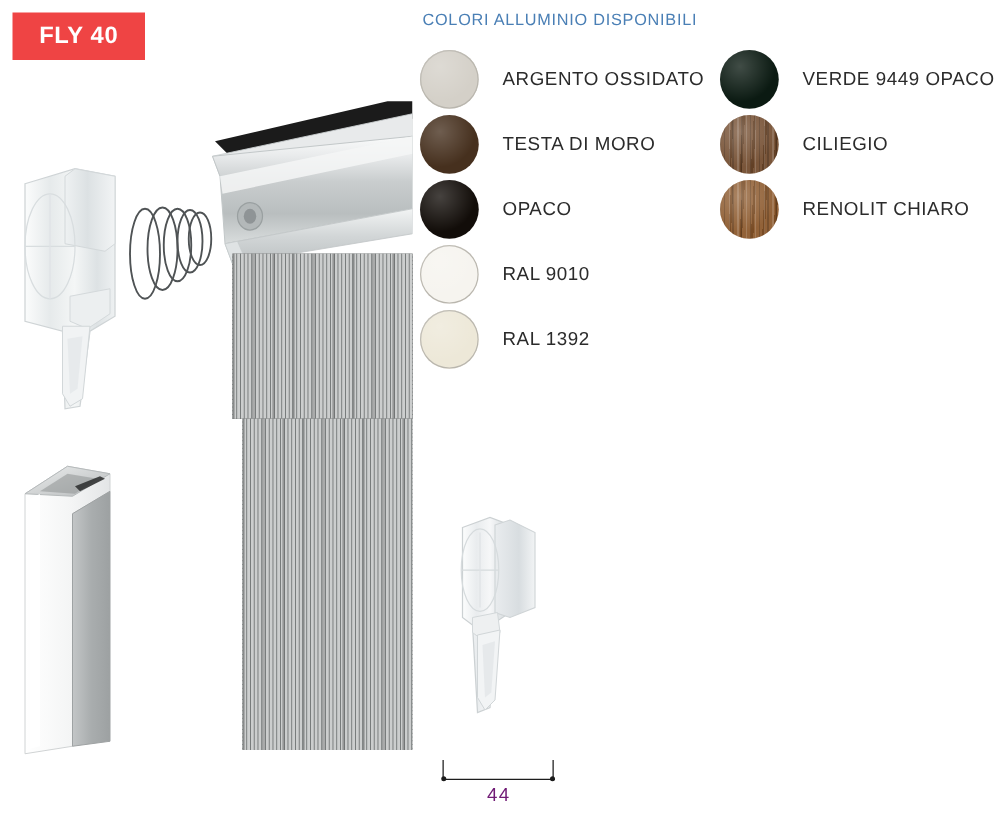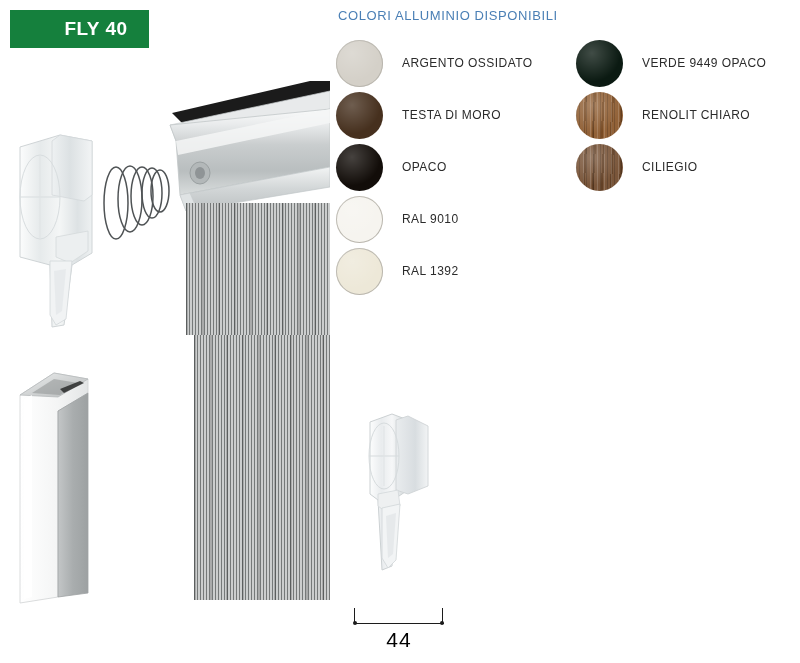--- a/index.html
+++ b/index.html
@@ -48,21 +48,21 @@
         rgba(0,0,0,0) 4px, rgba(0,0,0,0) 7px),
       repeating-linear-gradient(93deg,
         rgba(0,0,0,.13) 0px, rgba(0,0,0,.13) 2px,
         rgba(255,255,255,.07) 2px, rgba(255,255,255,.07) 9px);
   }
   .dot .sheen{
     position:absolute;inset:0;
     background:radial-gradient(circle at 34% 28%, rgba(255,255,255,.22), rgba(255,255,255,0) 62%);
   }
   .swatch-label{
-    font-size:12px;letter-spacing:0.45px;color:#2b2b2b;
+    font-size:15px;letter-spacing:0.45px;color:#2b2b2b;
     font-weight:400;margin-left:19px;white-space:nowrap;
   }
 
   
   .art{position:absolute;}
   
   .mesh{
     position:absolute;
     background-color:#9fa3a3;
     background-image:
@@ -81,28 +81,28 @@
       rgba(255,255,255,.06) 2px, rgba(255,255,255,.06) 16px);
   }
 
   
   .guide{position:absolute;}
 
   
   .dim{position:absolute;}
   .dim-line{position:absolute;background:#1c1c1c;}
   .dim-text{
-    position:absolute;font-size:21px;color:#000000;
+    position:absolute;font-size:15px;color:#701a75;
     letter-spacing:1px;text-align:center;width:100%;
   }
 </style>
 </head>
 <body>
 
-<div class="badge" style="background: #15803d; color: rgb(255, 255, 255); padding-left: 33px;">
+<div class="badge" style="background: #ef4444; color: rgb(255, 255, 255);">
   <span>FLY 40</span>
 </div>
 
 <div class="art" style="left:0px;top:75px;width:330px;height:260px;">
   <svg width="330" height="260" viewBox="0 0 330 260">
     <defs>
       <linearGradient id="plasticV" x1="0" y1="0" x2="1" y2="0">
         <stop offset="0%" stop-color="#fbfcfc"></stop>
         <stop offset="28%" stop-color="#e6eaeb"></stop>
         <stop offset="55%" stop-color="#f4f6f6"></stop>
@@ -274,29 +274,29 @@
     </div>
 
     <div class="col right">
       <div class="swatch-row">
         <div class="dot" style="background: rgb(11, 26, 18);">
             <span class="sheen"></span>
           </div>
         <div class="swatch-label">VERDE 9449 OPACO</div>
       </div>
       <div class="swatch-row">
+        <div class="dot" style="background: rgb(112, 73, 43);">
+            <span class="grain"></span>
+            <span class="sheen"></span>
+          </div>
+        <div class="swatch-label">CILIEGIO</div>
+      </div>
+      <div class="swatch-row">
         <div class="dot" style="background: rgb(138, 86, 41);">
             <span class="grain"></span>
             <span class="sheen"></span>
           </div>
         <div class="swatch-label">RENOLIT CHIARO</div>
       </div>
-      <div class="swatch-row">
-        <div class="dot" style="background: rgb(112, 73, 43);">
-            <span class="grain"></span>
-            <span class="sheen"></span>
-          </div>
-        <div class="swatch-label">CILIEGIO</div>
-      </div>
     </div>
 
   </div>
 </div>
 
 </body></html>

